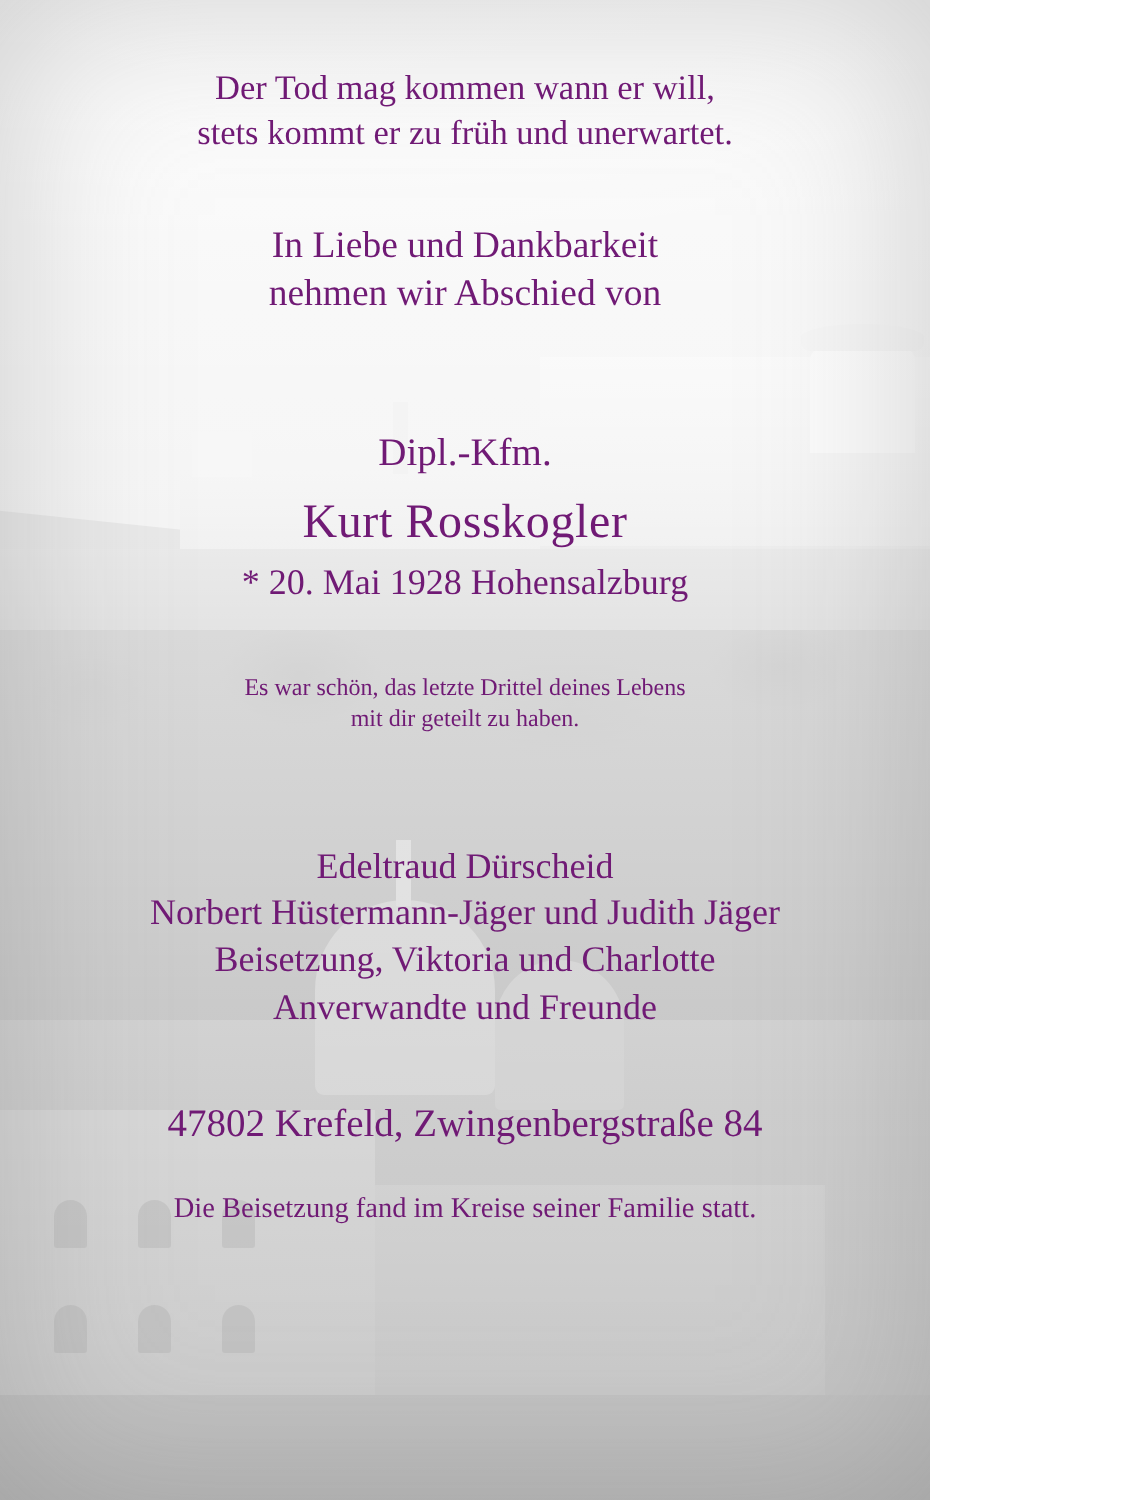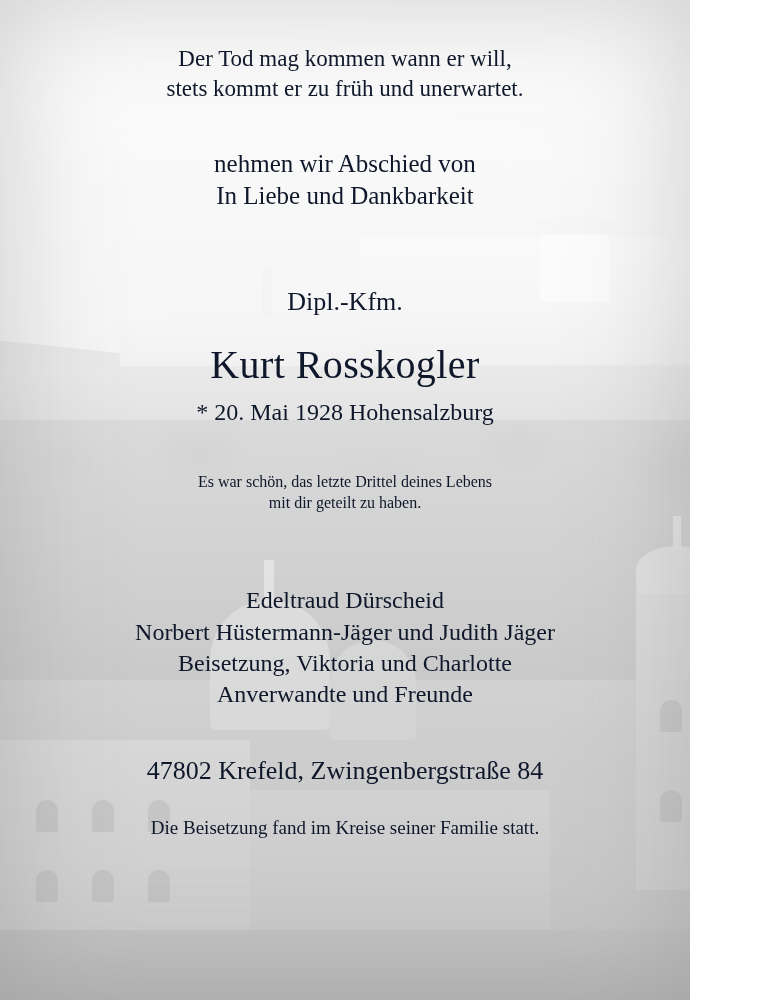--- a/index.html
+++ b/index.html
@@ -2,26 +2,26 @@
 <html><head>
 <meta charset="utf-8">
 <style>
   html, body {
     margin: 0;
     padding: 0;
     background: #ffffff;
   }
   #page {
     position: relative;
-    width: 690px;
+    width: 620px;
     height: 1000px;
     overflow: hidden;
     background: #b9b9b9;
     font-family: "Liberation Serif", serif;
-    color: #0f172a;
+    color: #701a75;
   }
 
   
   .bg {
     position: absolute;
     inset: 0;
     overflow: hidden;
   }
   .sky {
     position: absolute;
@@ -254,23 +254,23 @@
     padding-top: 44px;
     box-sizing: border-box;
   }
   .line { line-height: 1.30; }
   .motto { font-size: 23px; }
   .block-gap-lg { height: 44px; }
   .block-gap-md { height: 28px; }
   .intro { font-size: 25px; }
   .title-pre { font-size: 26px; }
   .name {
-    font-size: 40px;
+    font-size: 32px;
     letter-spacing: .4px;
-    margin-top: 20px;
+    margin-top: 8px;
     margin-bottom: 6px;
   }
   .dates { font-size: 24px; }
   .verse { font-size: 16px; }
   .survivors { font-size: 24px; }
   .address { font-size: 26px; }
   .footer { font-size: 19px; }
 </style>
 </head>
 <body>
@@ -308,22 +308,22 @@
     <div class="vignette"></div>
   </div>
 
   <div class="content">
 
     <div class="line motto">Der Tod mag kommen wann er will,</div>
     <div class="line motto">stets kommt er zu früh und unerwartet.</div>
 
     <div class="block-gap-lg"></div>
 
+    <div class="line intro">In Liebe und Dankbarkeit</div>
     <div class="line intro">nehmen wir Abschied von</div>
-    <div class="line intro">In Liebe und Dankbarkeit</div>
 
     <div class="block-gap-lg"></div>
     <div class="block-gap-md"></div>
 
     <div class="line title-pre">Dipl.-Kfm.</div>
     <div class="line name">Kurt Rosskogler</div>
 
     <div class="line dates">* 20. Mai 1928 Hohensalzburg</div>
 
     <div class="block-gap-lg"></div>

